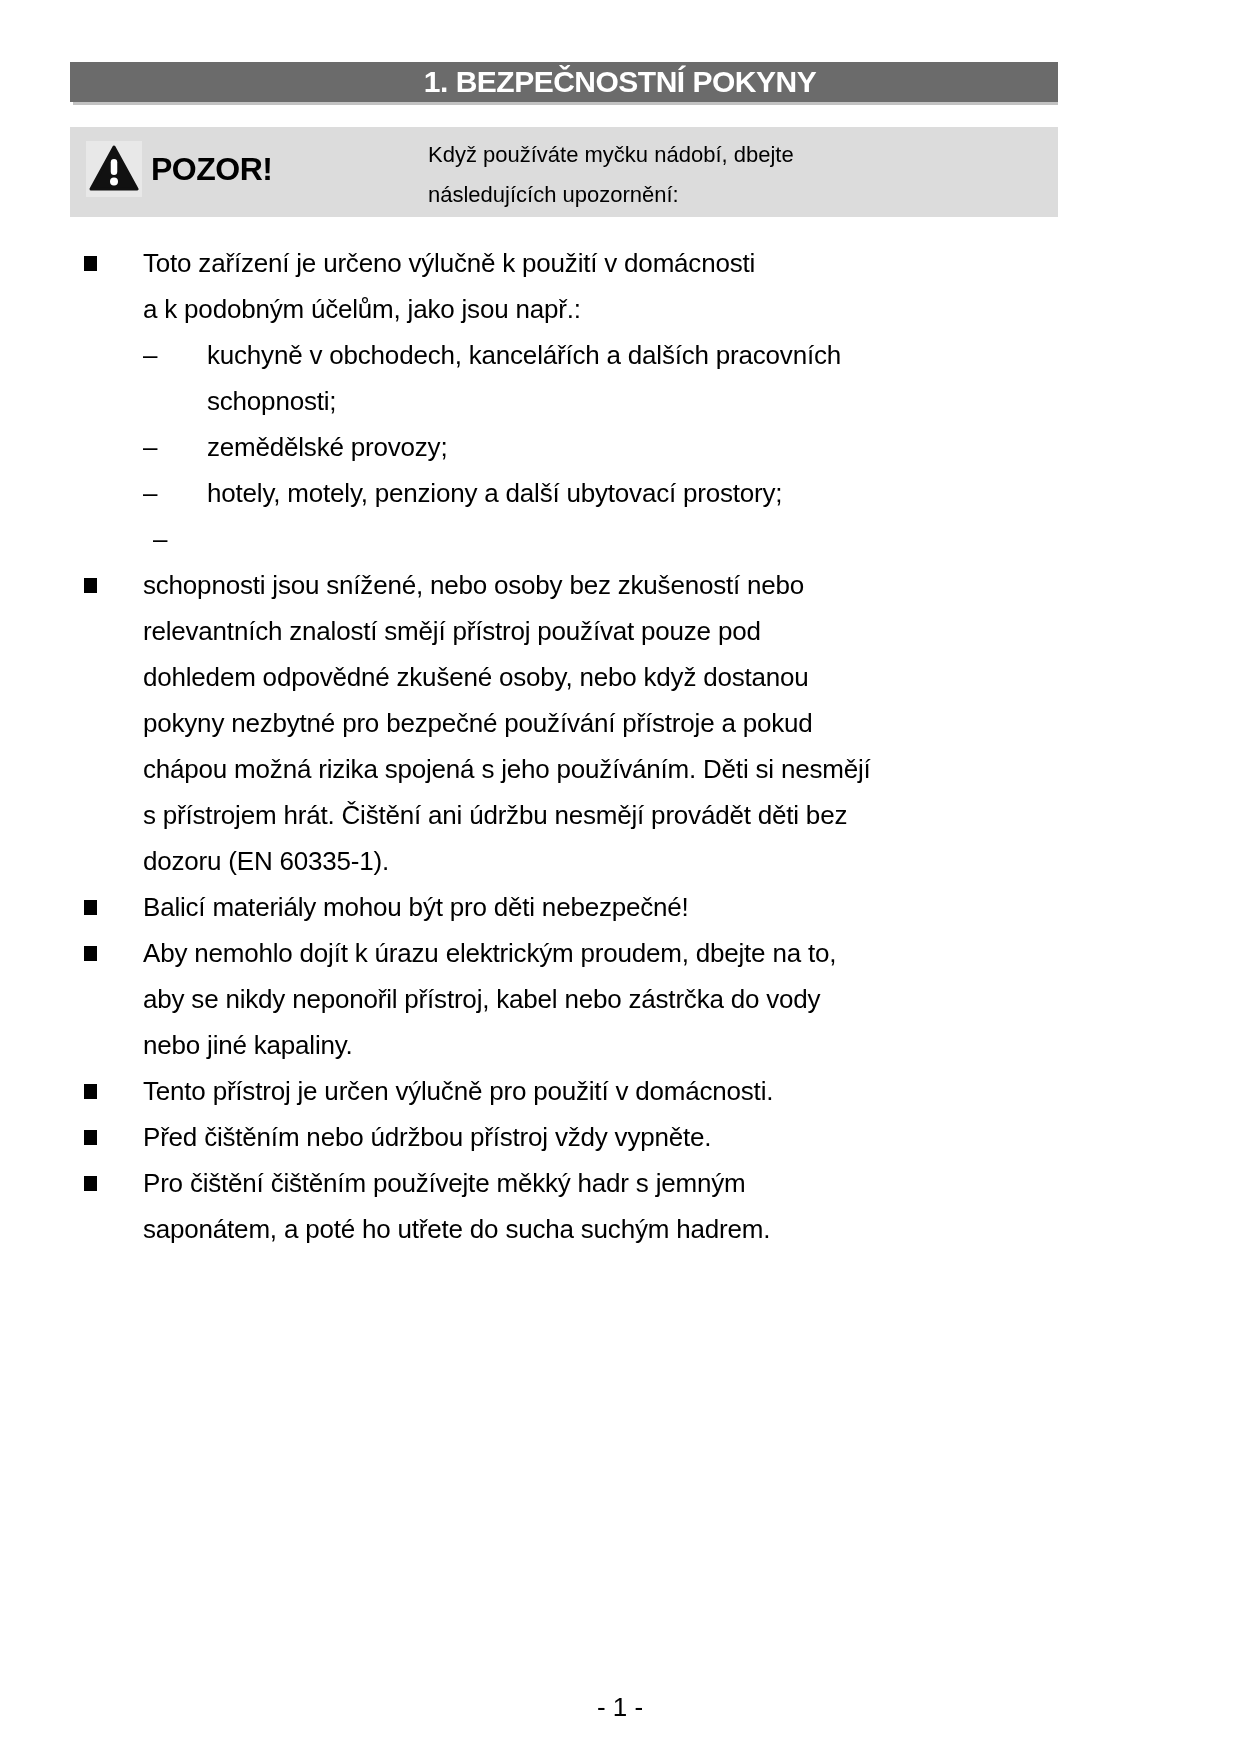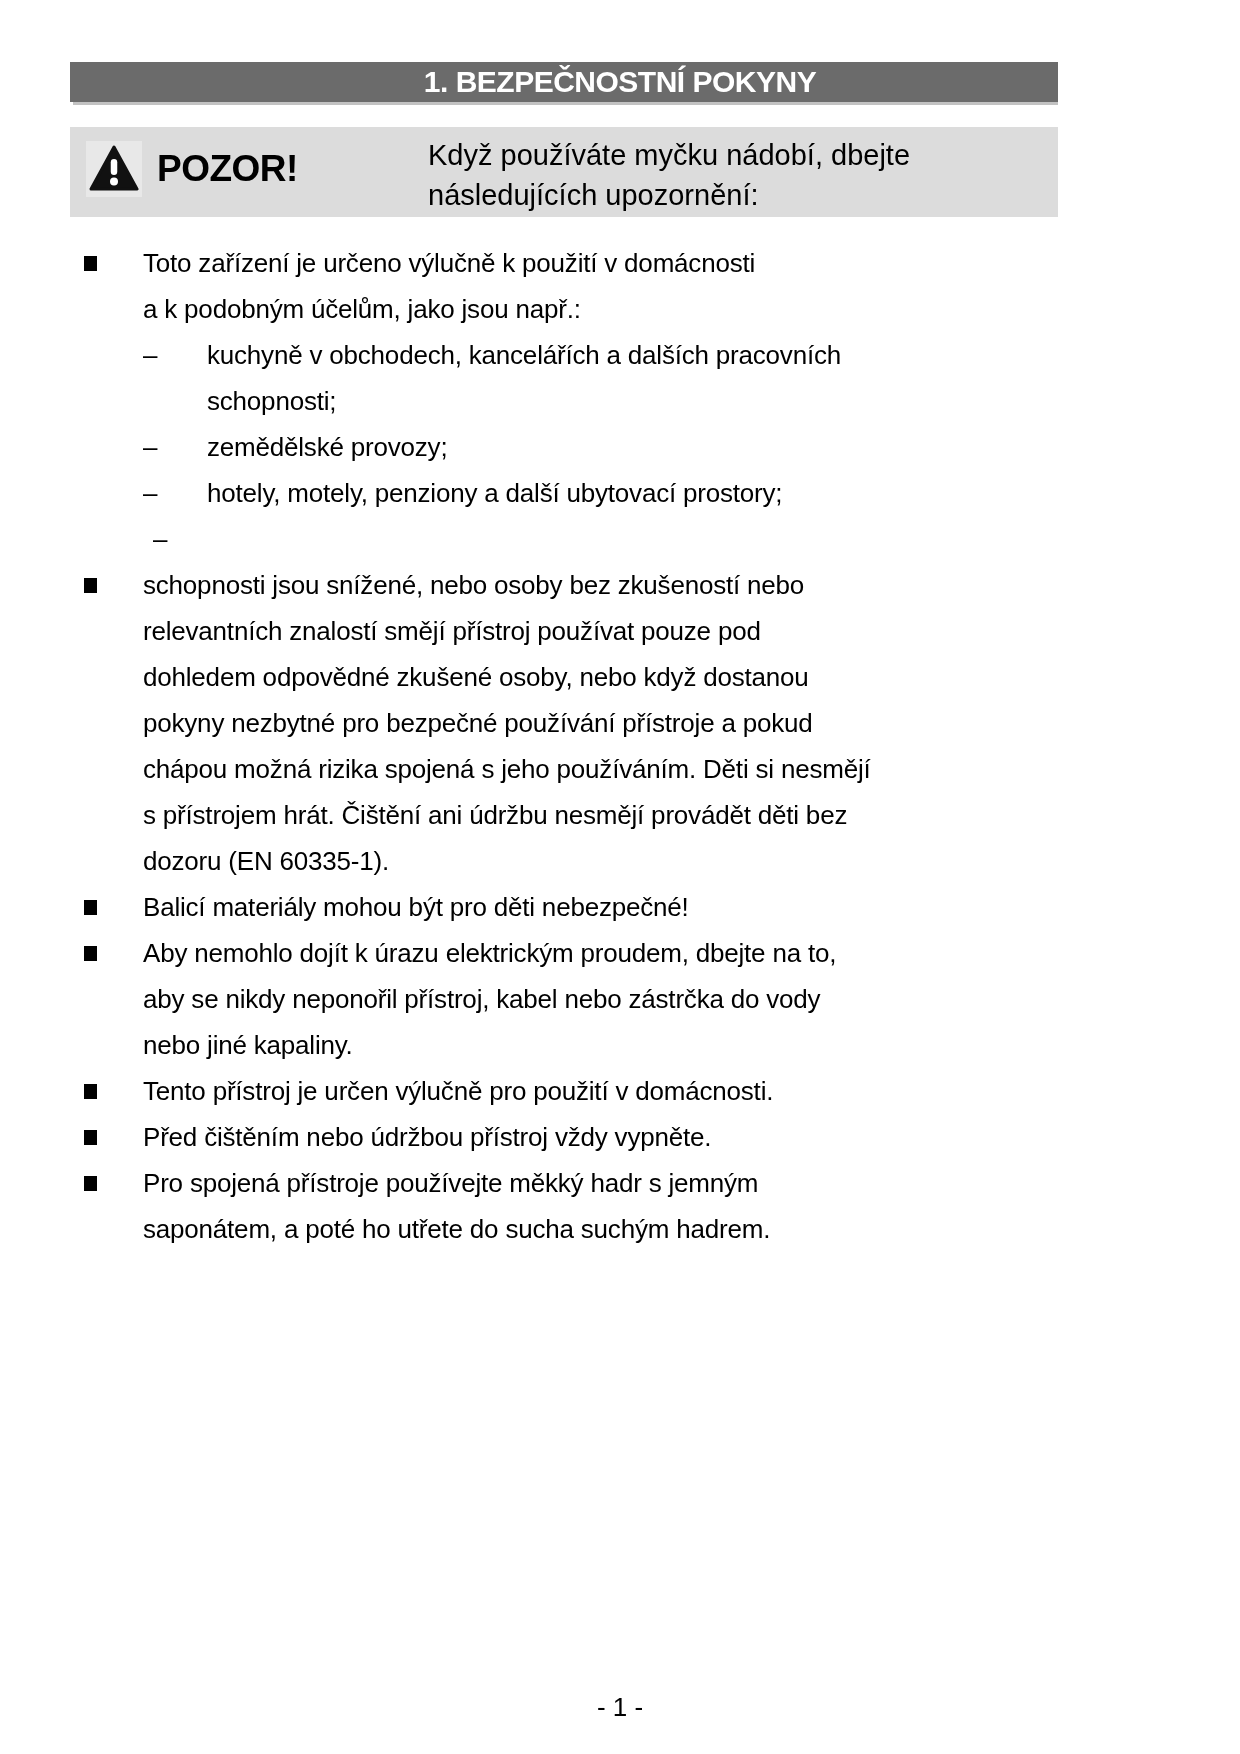--- a/index.html
+++ b/index.html
@@ -32,27 +32,27 @@
     position:absolute;left:16px;top:14px;
     display:flex;align-items:center;
   }
   .warn-icon{
     width:56px;height:56px;
     background:var(--icon-bg,#e8e8e8);
     display:flex;align-items:center;justify-content:center;
   }
   .warn-icon svg{display:block;}
   .warn-label{
-    font-size:37px;font-weight:bold;
+    font-size:32px;font-weight:bold;
     letter-spacing:-0.5px;
-    margin-left:15px;
+    margin-left:9px;
   }
   .warn-text{
     position:absolute;left:358px;top:8px;
-    font-size:29px;line-height:40px;
+    font-size:22px;line-height:40px;
   }
   
   .list{
     position:absolute;left:70px;top:240px;
     width:1090px;
     font-size:26px;line-height:46px;
     letter-spacing:-0.2px;
   }
   .item{position:relative;padding-left:73px;}
   .bullet{
@@ -147,20 +147,20 @@
       <div class="item">
         <span class="bullet"></span>
         <div class="line">Tento přístroj je určen výlučně pro použití v domácnosti.</div>
       </div>
       <div class="item">
         <span class="bullet"></span>
         <div class="line">Před čištěním nebo údržbou přístroj vždy vypněte.</div>
       </div>
       <div class="item">
         <span class="bullet"></span>
-        <div class="line">Pro spojená přístroje používejte měkký hadr s jemným</div>
+        <div class="line">Pro čištění čištěním používejte měkký hadr s jemným</div>
         <div class="line">saponátem, a poté ho utřete do sucha suchým hadrem.</div>
       </div>
     </div>
 
   <div class="footer">- 1 -</div>
 
 </div>
 
 </body></html>

